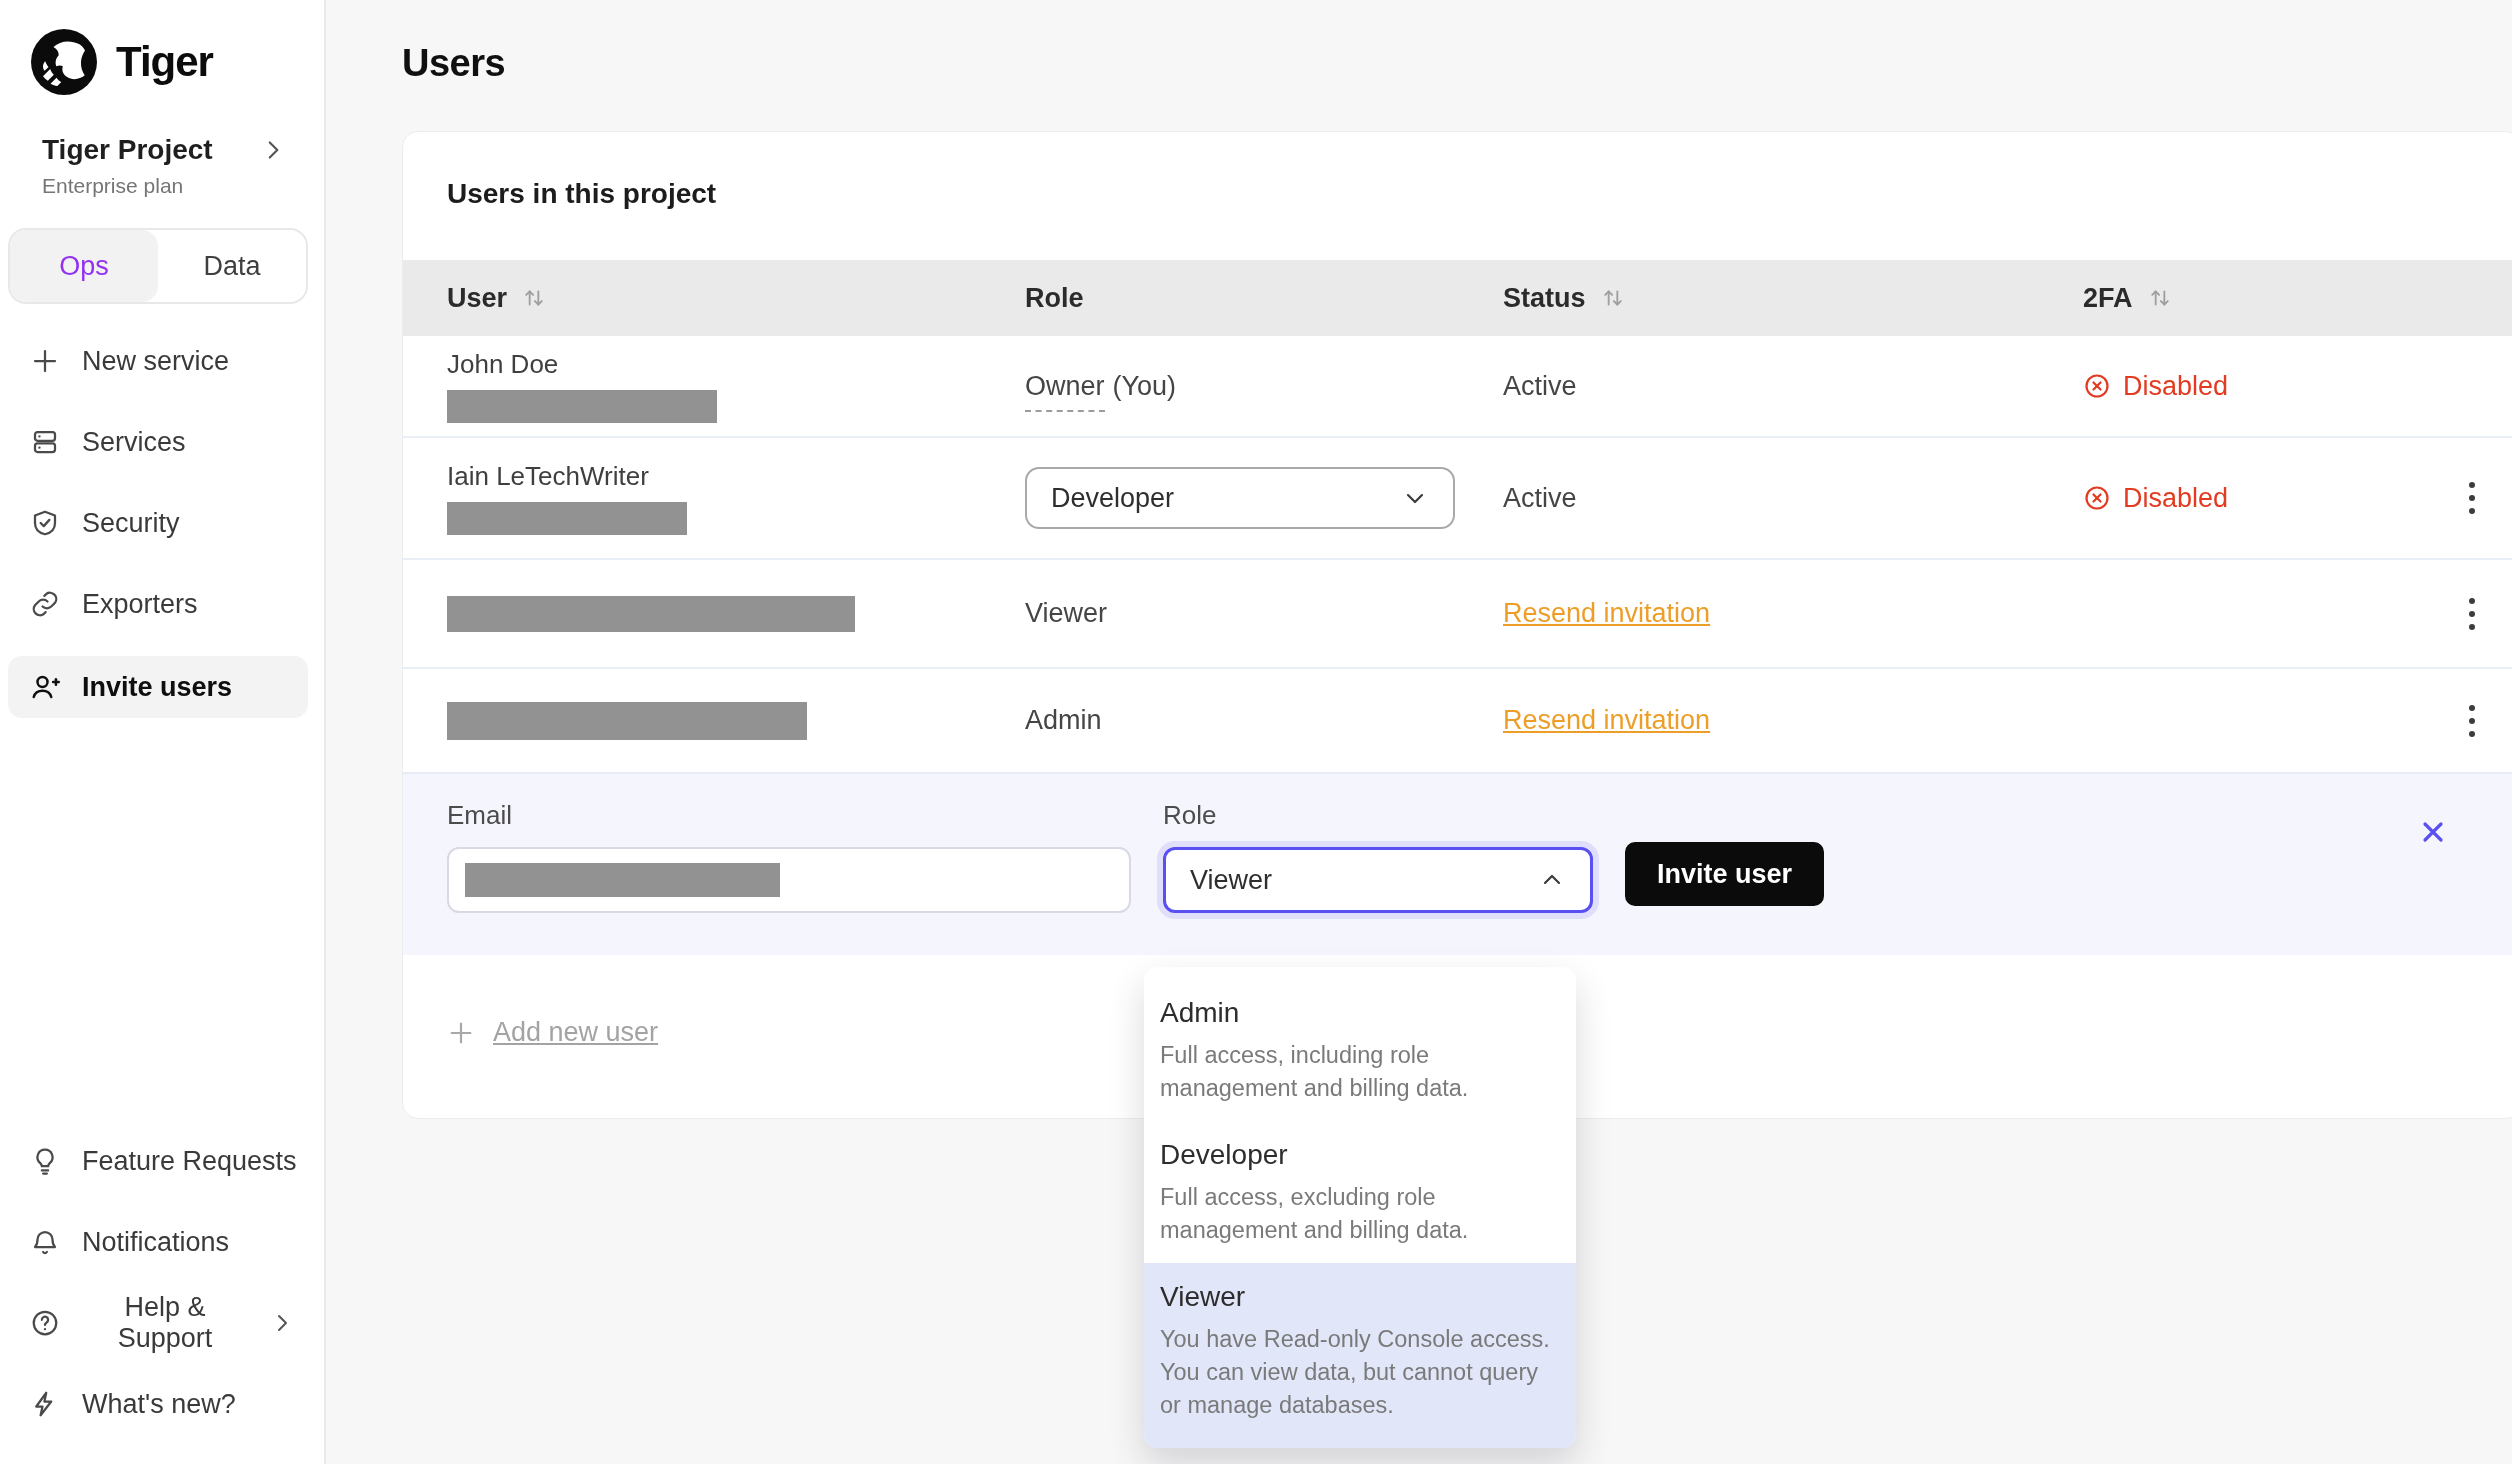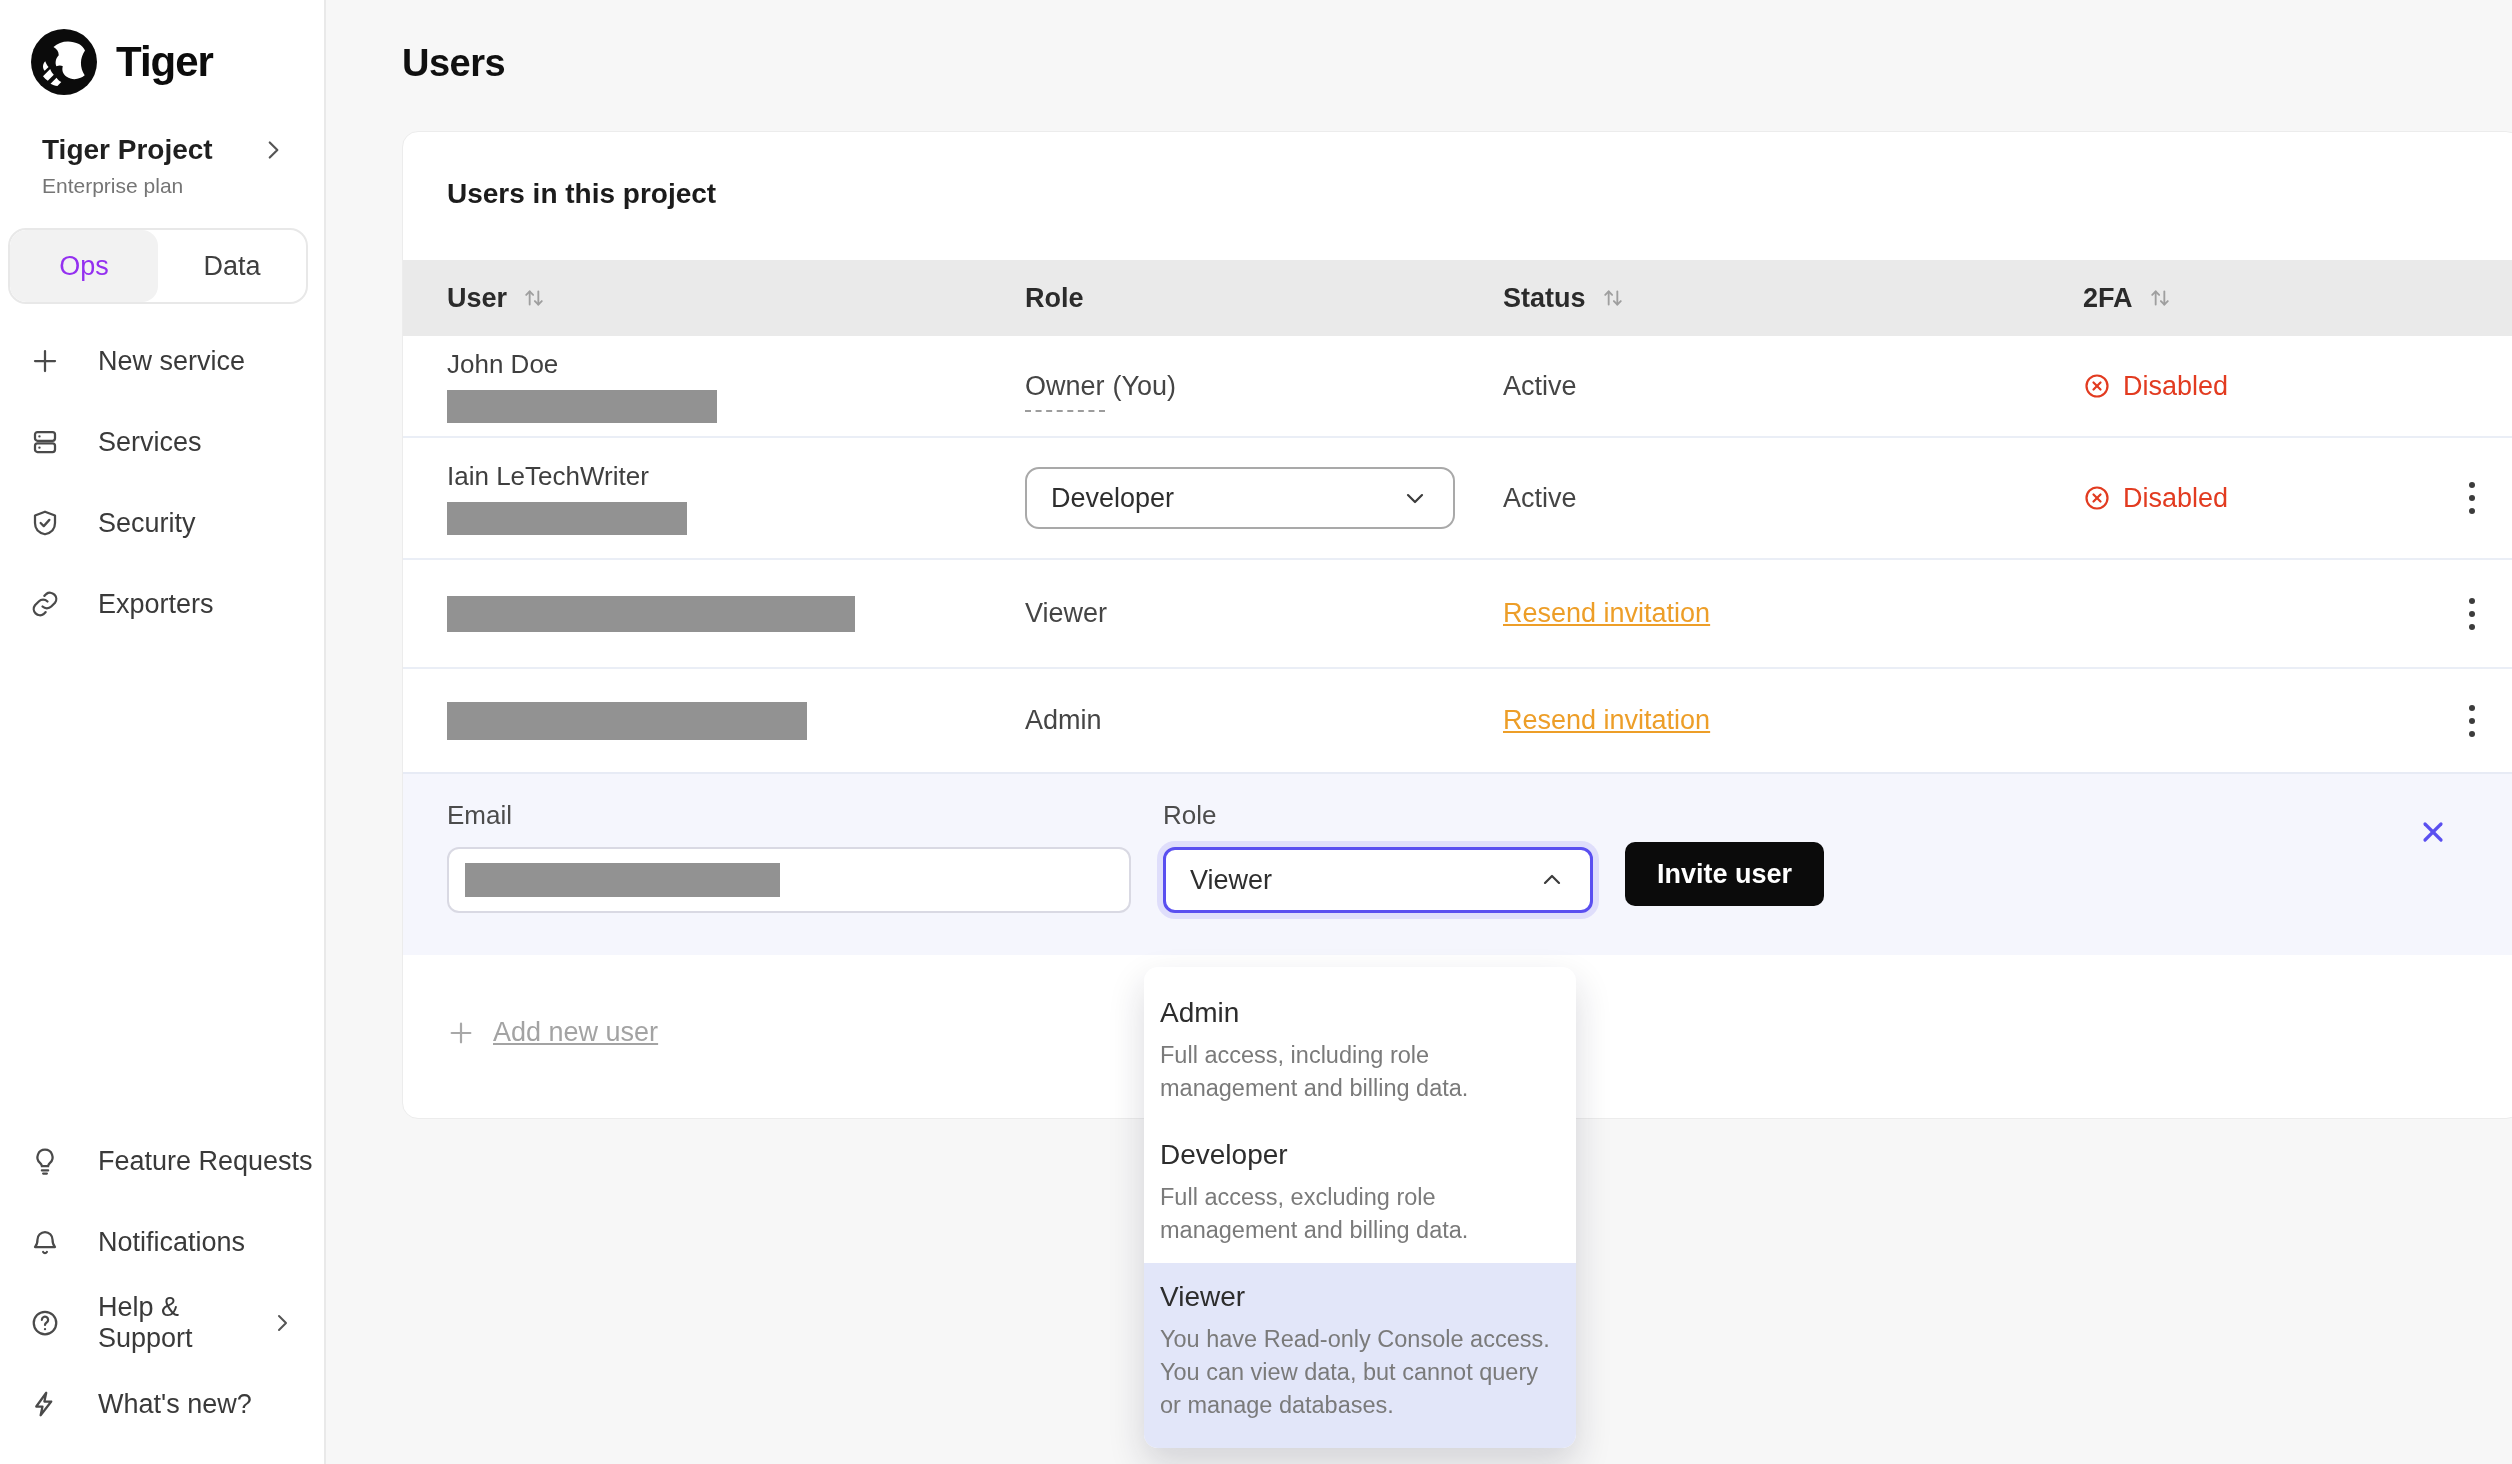--- a/index.html
+++ b/index.html
@@ -22,22 +22,22 @@
   .project-plan { margin:8px 0 0 42px; font-size:21px; color:#757575; }
   .seg-control {
     display:flex; margin:30px 16px 0 8px; height:76px;
     border:2px solid #e8e8e8; border-radius:18px; background:#fff; overflow:hidden;
   }
   .seg { flex:1; display:flex; align-items:center; justify-content:center; font-size:27px; cursor:pointer; }
   .seg.active { background:#f2f2f2; border-radius:16px; color:#9430f0; font-weight:500; }
   .seg.inactive { color:#3f3f3f; }
   .nav { margin-top:28px; display:flex; flex-direction:column; }
   .nav-item {
-    display:flex; align-items:center; gap:38px; height:58px;
-    padding-left:30px; margin-bottom:23px; font-size:27px; color:#3a3a3a; cursor:pointer;
+    display:flex; align-items:center; gap:22px; height:58px;
+    padding-left:30px; margin-bottom:23px; font-size:27px; color:#3a3a3a; cursor:pointer;text-align:center;
   }
   .nav-item .nicon { width:30px; height:30px; flex:0 0 30px; display:flex; }
   .nav-item.active {
     margin-left:8px; margin-right:16px; padding-left:22px;
     background:#f3f3f3; border-radius:14px; height:62px;
     font-weight:700; color:#0e0e0e;
   }
   .nav-spacer { flex:1; }
   .nav-bottom { display:flex; flex-direction:column; padding-bottom:8px; }
   .nav-item .trail { margin-left:auto; margin-right:30px; display:flex; }
@@ -176,20 +176,31 @@
       </div>
       <div class="nav-item">
         <span class="nicon">
           <svg width="30" height="30" viewBox="0 0 24 24" fill="none" stroke="#4a4a4a" stroke-width="1.8" stroke-linecap="round">
               <path d="M10 14a5 5 0 0 0 7 0l3-3a5 5 0 0 0-7-7l-1.5 1.5"></path>
               <path d="M14 10a5 5 0 0 0-7 0l-3 3a5 5 0 0 0 7 7l1.5-1.5"></path>
             </svg>
         </span>
         <span>Exporters</span>
       </div>
+      <div class="nav-item active">
+        <span class="nicon">
+          <svg width="30" height="30" viewBox="0 0 24 24" fill="none" stroke="#101010" stroke-width="2" stroke-linecap="round">
+              <circle cx="10" cy="8" r="4"></circle>
+              <path d="M3 20c1-3.5 4-5 7-5s6 1.5 7 5"></path>
+              <line x1="18.5" y1="8" x2="23" y2="8"></line>
+              <line x1="20.75" y1="5.75" x2="20.75" y2="10.25"></line>
+            </svg>
+        </span>
+        <span>Invite users</span>
+      </div>
     </nav>
 
     <div class="nav-spacer"></div>
 
     <nav class="nav-bottom">
       <div class="nav-item">
         <span class="nicon">
           <svg width="30" height="30" viewBox="0 0 24 24" fill="none" stroke="#4a4a4a" stroke-width="1.8" stroke-linecap="round">
               <path d="M12 3a6 6 0 0 0-4 10.5c.8.8 1.3 1.5 1.5 2.5h5c.2-1 .7-1.7 1.5-2.5A6 6 0 0 0 12 3z"></path>
               <line x1="9.5" y1="19.5" x2="14.5" y2="19.5"></line>

